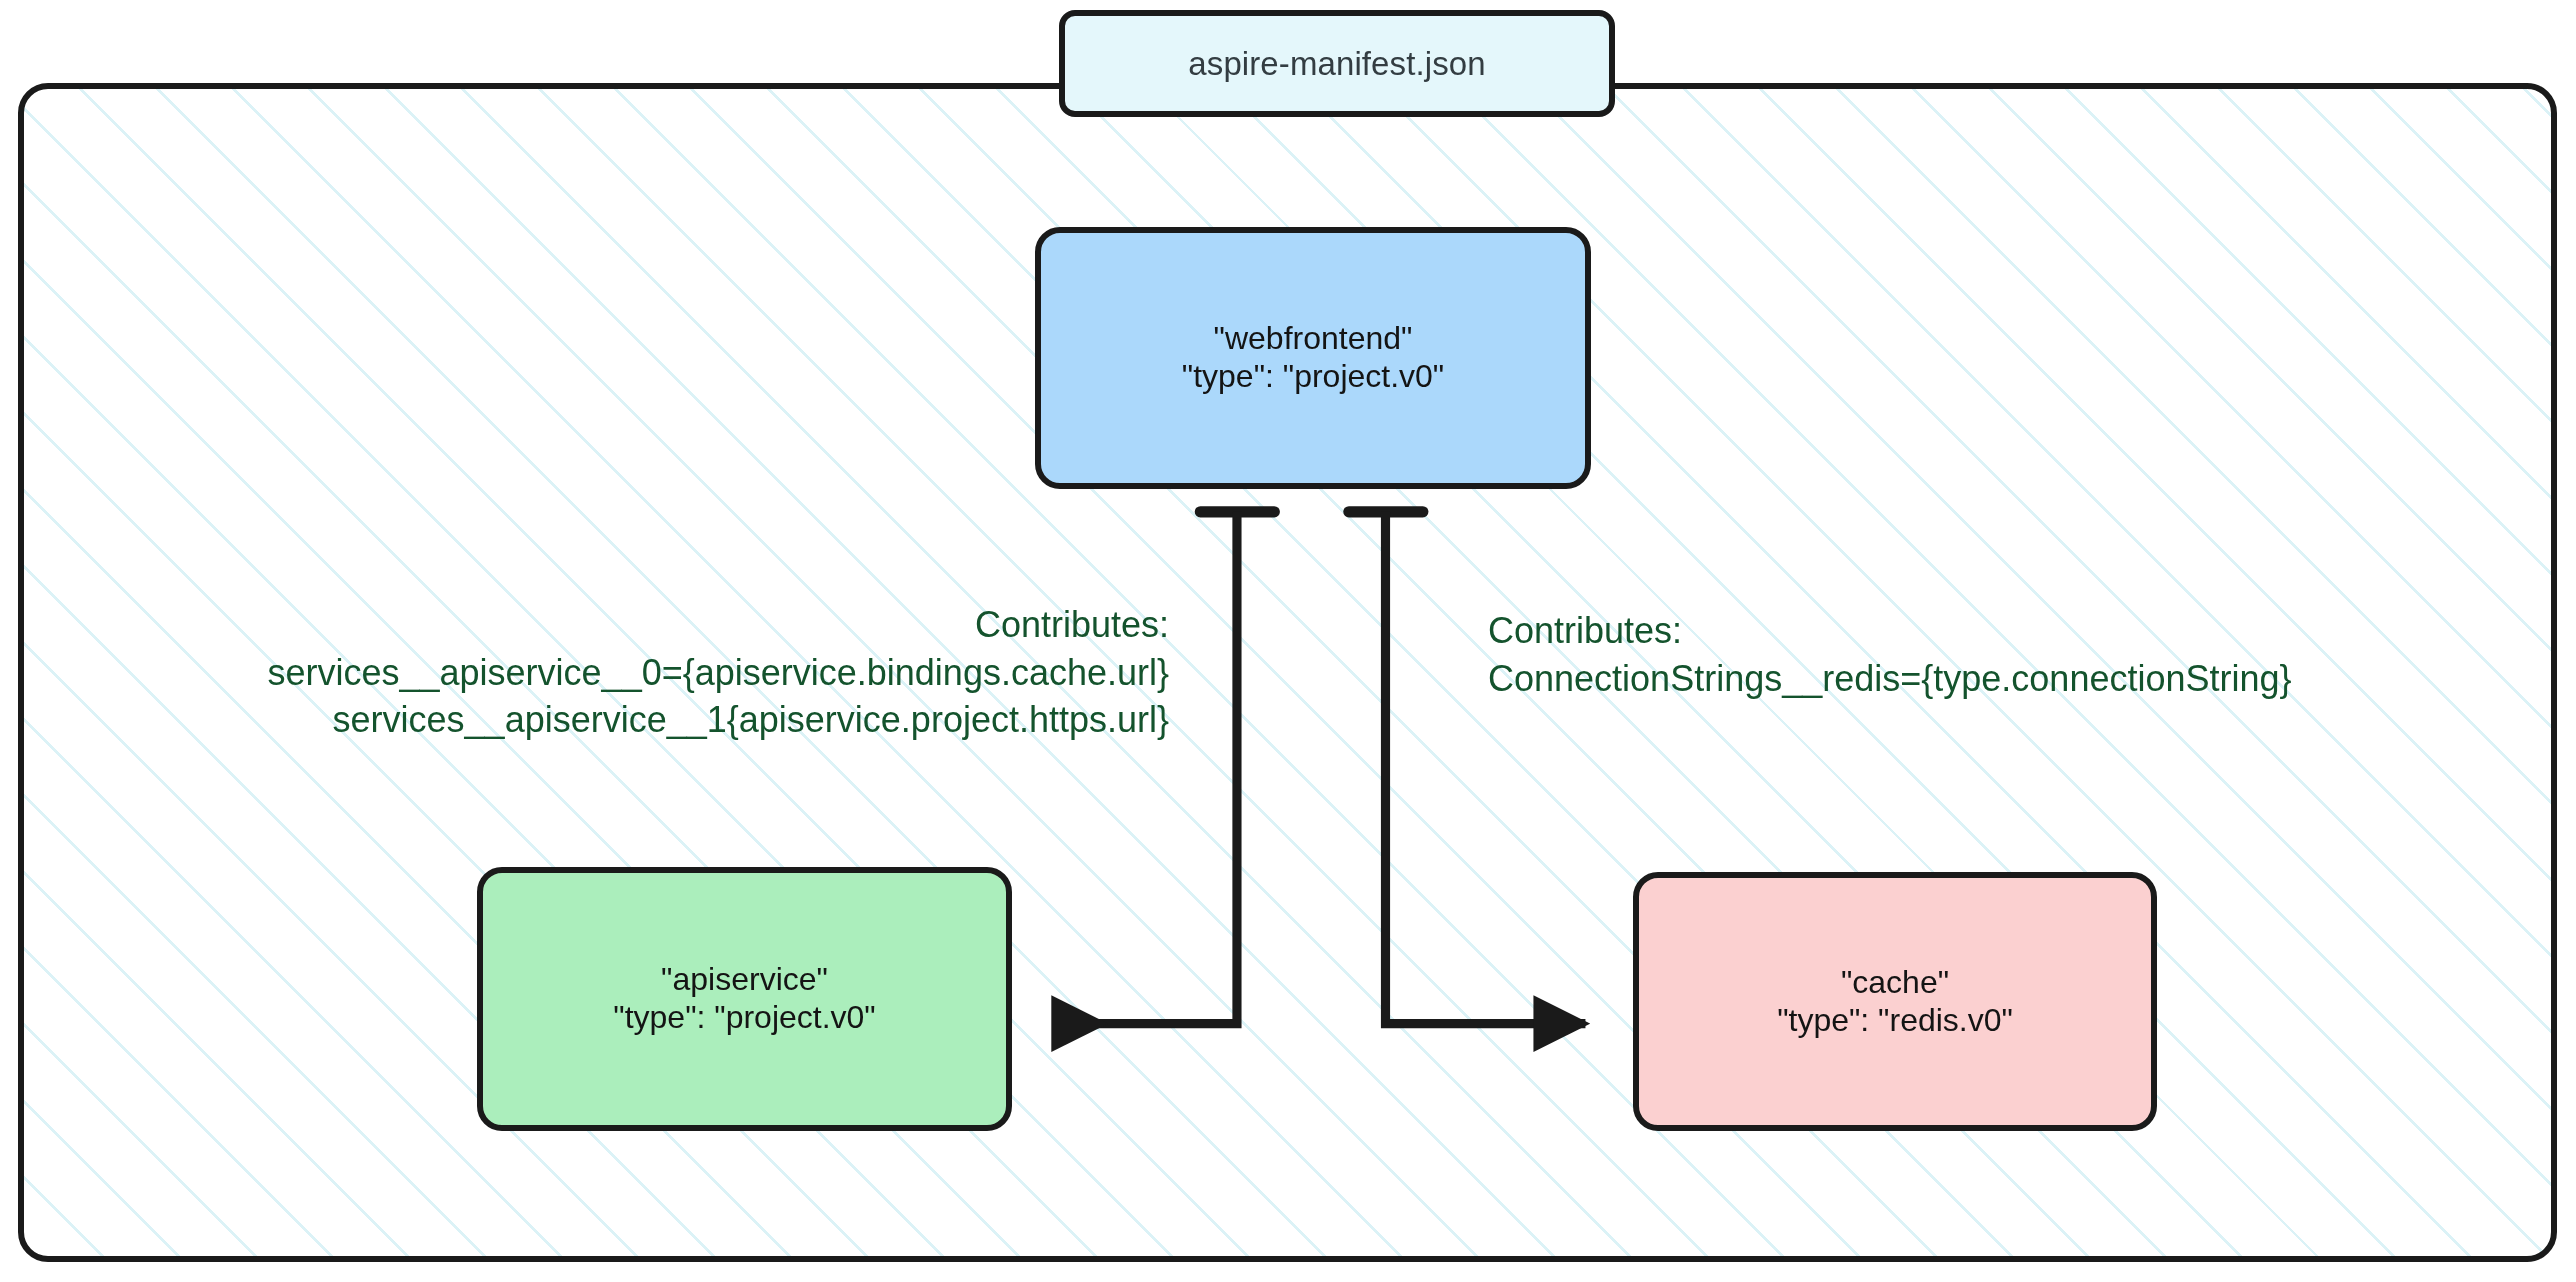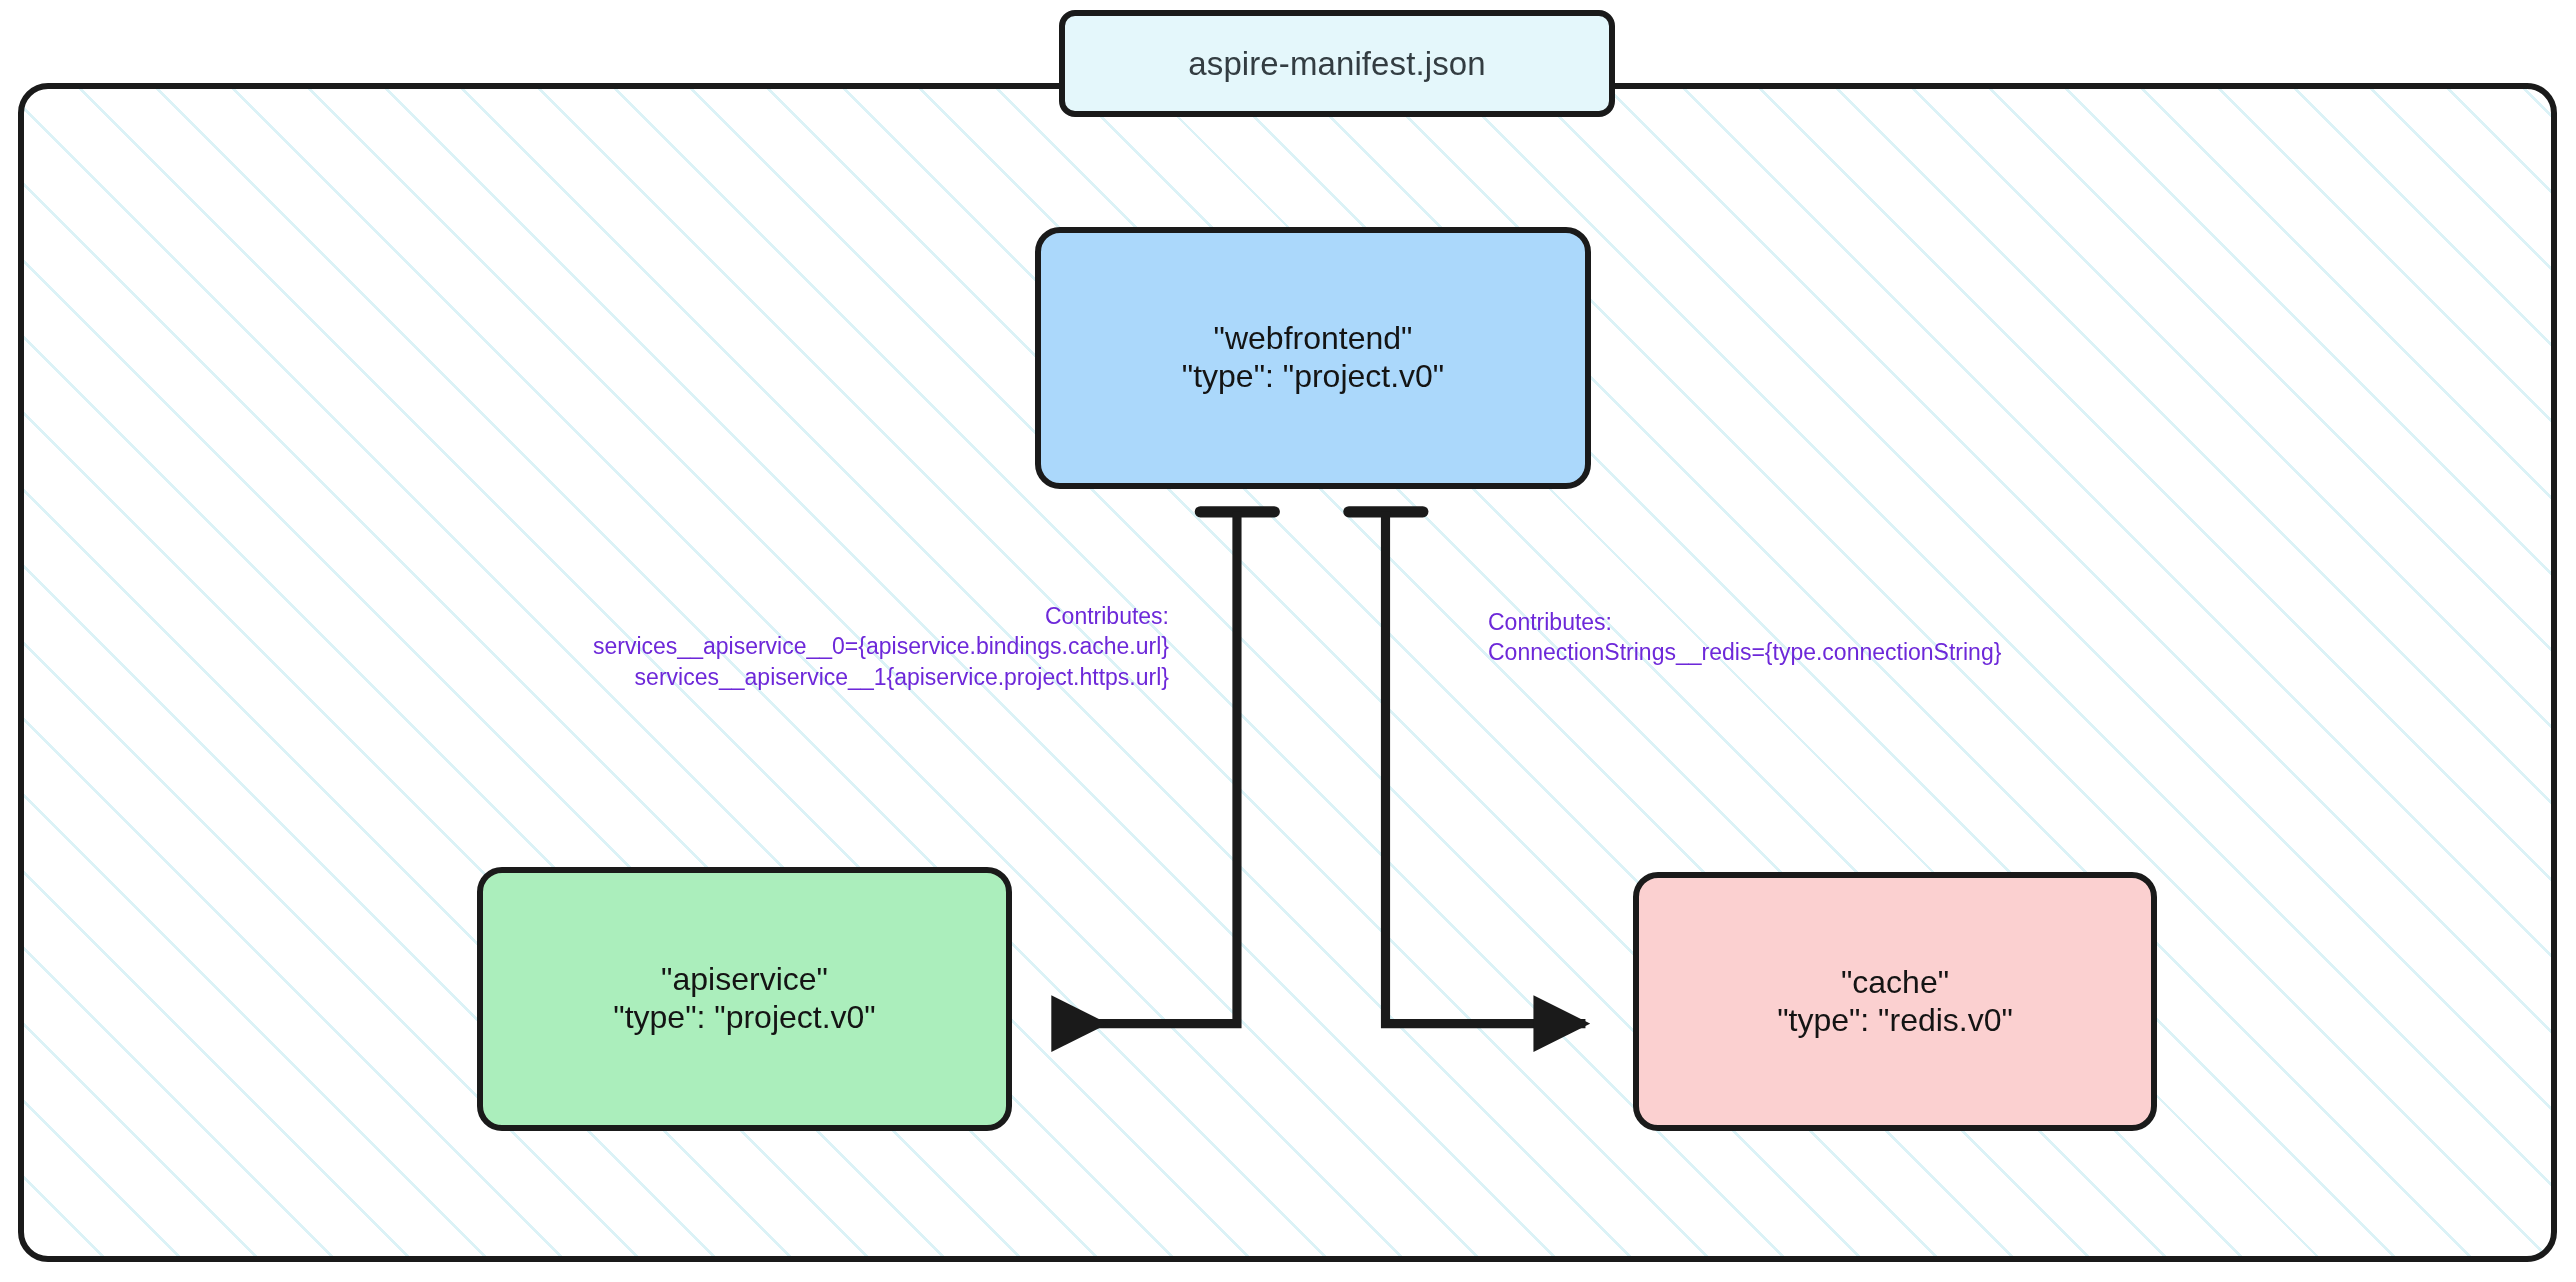--- a/index.html
+++ b/index.html
@@ -65,21 +65,21 @@
     background:#abeebc;
   }
   #node-cache{
     left:1633px;top:872px;width:524px;height:259px;
     background:#fbd0d0;
   }
 
   
   .edge-label{
     position:absolute;z-index:25;
-    font-size:23px;color:#6d28d9;line-height:1.32;white-space:nowrap;
+    font-size:36px;color:#14532d;line-height:1.32;white-space:nowrap;
   }
   #edge-label-apiservice{
     left:0px;top:601px;width:1169px;text-align:right;
   }
   #edge-label-cache{
     left:1488px;top:607px;text-align:left;
   }
 
   
   #connectors{

